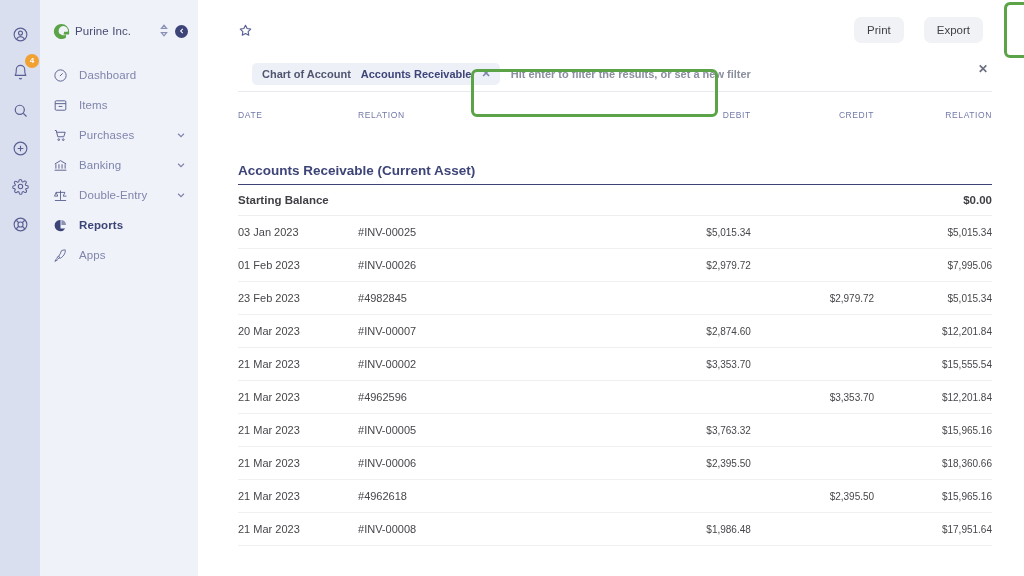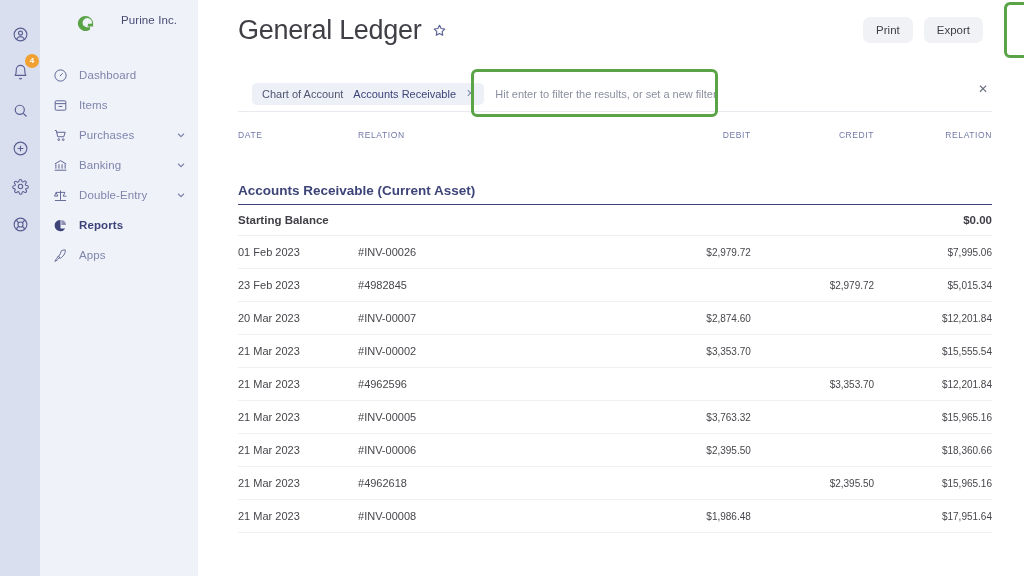--- a/index.html
+++ b/index.html
@@ -36,24 +36,23 @@
   }
 
   
   .sidebar {
     width: 158px; height: 576px;
     background: #f0f2fa;
     flex: 0 0 158px;
     padding-top: 14px;
   }
   .brand {
-    display: flex; 
+    display: flex; align-items: center;
     height: 34px; padding: 0 10px 0 12px;
-    gap: 26px;
-    margin-left: 24px;
+    gap: 4px;
   }
   .brand-logo {
     width: 19px; height: 19px; flex: 0 0 19px;
     display: flex; align-items: center; justify-content: center;
   }
   .brand-name {
     font-size: 11.5px; color: #474d72; letter-spacing: .1px;
     flex: 1; white-space: nowrap;
   }
   .brand-sort { color: #8b90b5; font-size: 9px; line-height: 1; margin-right: 3px; }
@@ -90,33 +89,34 @@
   .page-title-row {
     display: flex; align-items: center; gap: 11px;
     padding-top: 14px; height: 46px;
   }
   .page-title {
     font-size: 27px; color: #3f3f46; font-weight: normal;
     letter-spacing: -.3px;
   }
   .star-ico { color: #5a5f93; display: flex; align-items: center; }
 
-  .btn-group { position: absolute; top: 17px; right: 41px; display: flex; gap: 11px; padding-left: 12px; }
+  .btn-group { position: absolute; top: 17px; right: 41px; display: flex; gap: 20px; padding-left: 12px; }
   .btn {
     background: #f1f2f5; border: none; border-radius: 7px;
     font-family: "Liberation Sans", sans-serif;
     font-size: 11.5px; color: #3f3f46;
     padding: 7px 13px; cursor: pointer;
   }
 
   .filter-row {
-    margin-top: 30px; height: 36px;
+    margin-top: 10px; height: 36px;
     display: flex; align-items: center;
     border-bottom: 1px solid #e9eaf0;
     position: relative;
+    font-weight: bold;
   }
   .chip {
     display: flex; align-items: center; gap: 10px;
     background: #eef0f8; border-radius: 5px;
     padding: 5px 9px 5px 10px; margin-left: 14px;
   }
   .chip-key { font-size: 11px; color: #50556f; }
   .chip-val { font-size: 11px; color: #3d4478; }
   .chip-x { font-size: 11px; color: #7f85ab; cursor: pointer; line-height: 1; }
   .filter-placeholder {
@@ -330,21 +330,20 @@
         </span>
         <span class="nav-label">Apps</span>
       </div>
 
     </div>
   </div>
 
   <div class="main">
 
     <div class="page-title-row">
-      <h1 class="page-title">General Ledger</h1>
       <span class="star-ico">
         <svg width="15" height="15" viewBox="0 0 24 24" fill="none" stroke="currentColor" stroke-width="1.8" stroke-linejoin="round">
           <path d="M12 3.6l2.6 5.3 5.8.85-4.2 4.1 1 5.8-5.2-2.75L6.8 19.65l1-5.8-4.2-4.1 5.8-.85z"></path>
         </svg>
       </span>
     </div>
 
     <div class="btn-group">
       <button class="btn">Print</button>
       <button class="btn">Export</button>
@@ -382,20 +381,27 @@
             <td colspan="5"><span class="sec-title">Accounts Receivable (Current Asset)</span></td>
           </tr>
           <tr class="sec-underline">
             <td colspan="5"></td>
           </tr>
           <tr class="start-row">
             <td colspan="4">Starting Balance</td>
             <td class="num">$0.00</td>
           </tr>
           <tr class="d-row">
+            <td>03 Jan 2023</td>
+            <td class="rel">#INV-00025</td>
+            <td class="num">$5,015.34</td>
+            <td class="num"></td>
+            <td class="num">$5,015.34</td>
+          </tr>
+          <tr class="d-row">
             <td>01 Feb 2023</td>
             <td class="rel">#INV-00026</td>
             <td class="num">$2,979.72</td>
             <td class="num"></td>
             <td class="num">$7,995.06</td>
           </tr>
           <tr class="d-row">
             <td>23 Feb 2023</td>
             <td class="rel">#4982845</td>
             <td class="num"></td>

